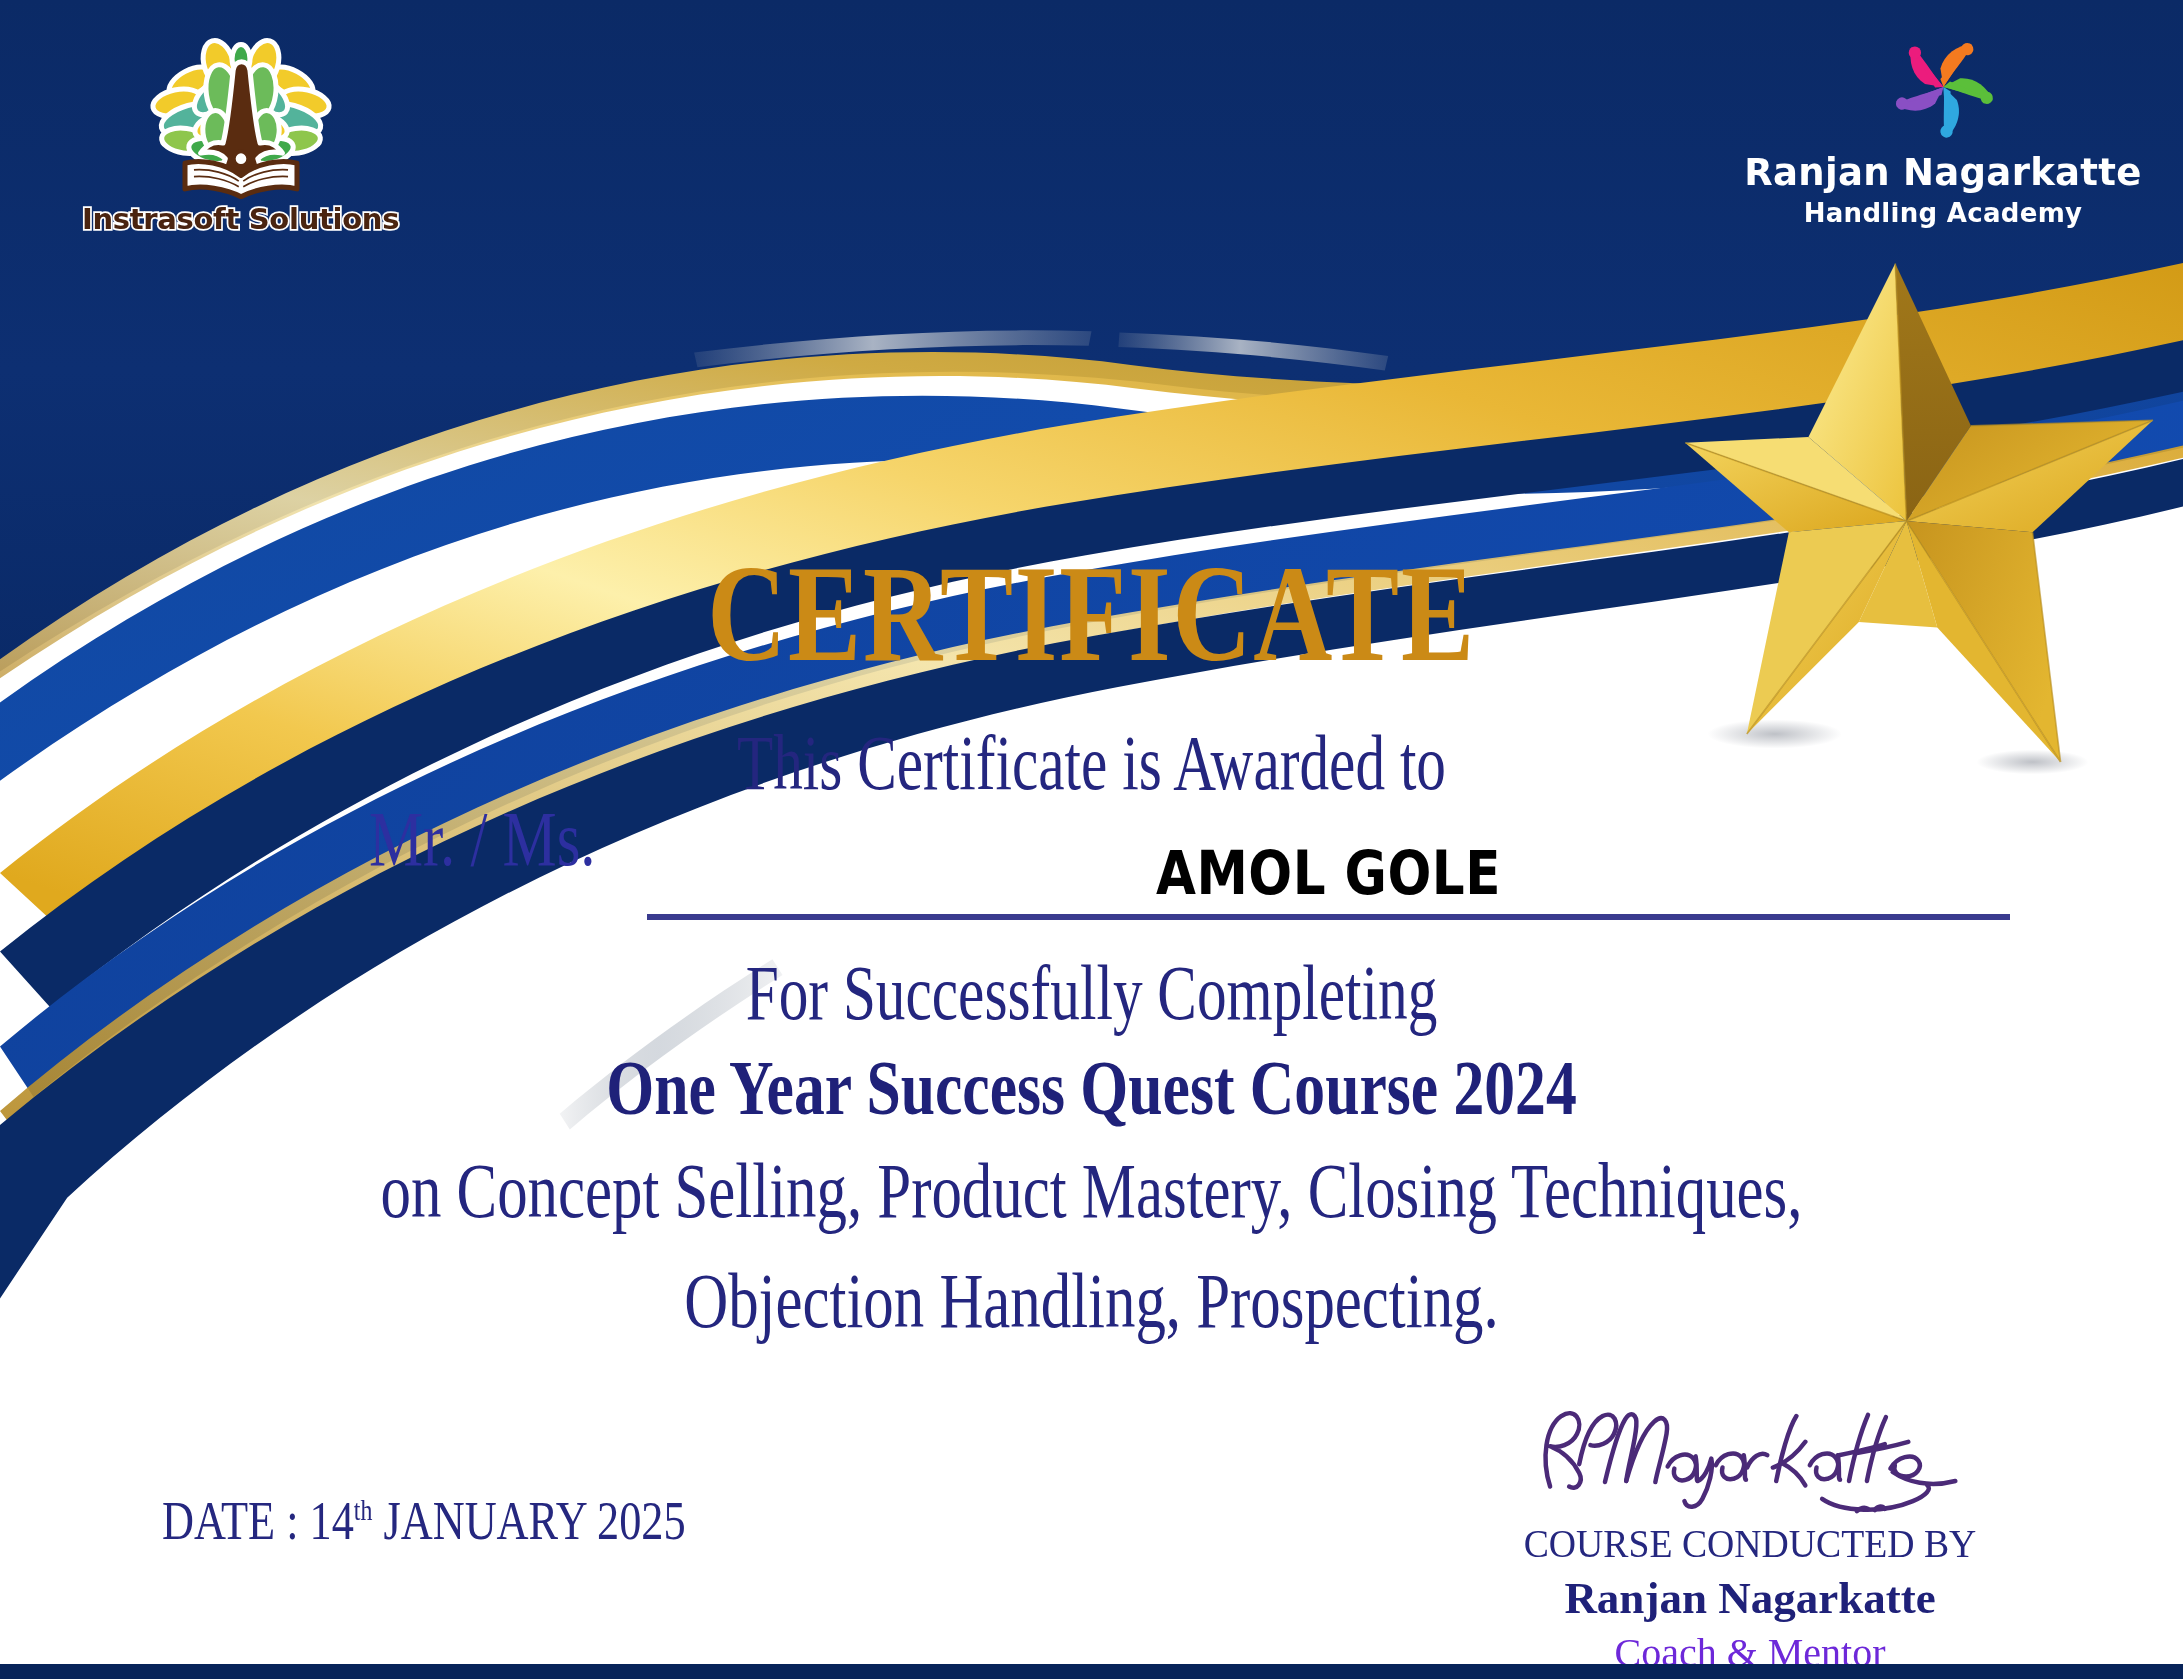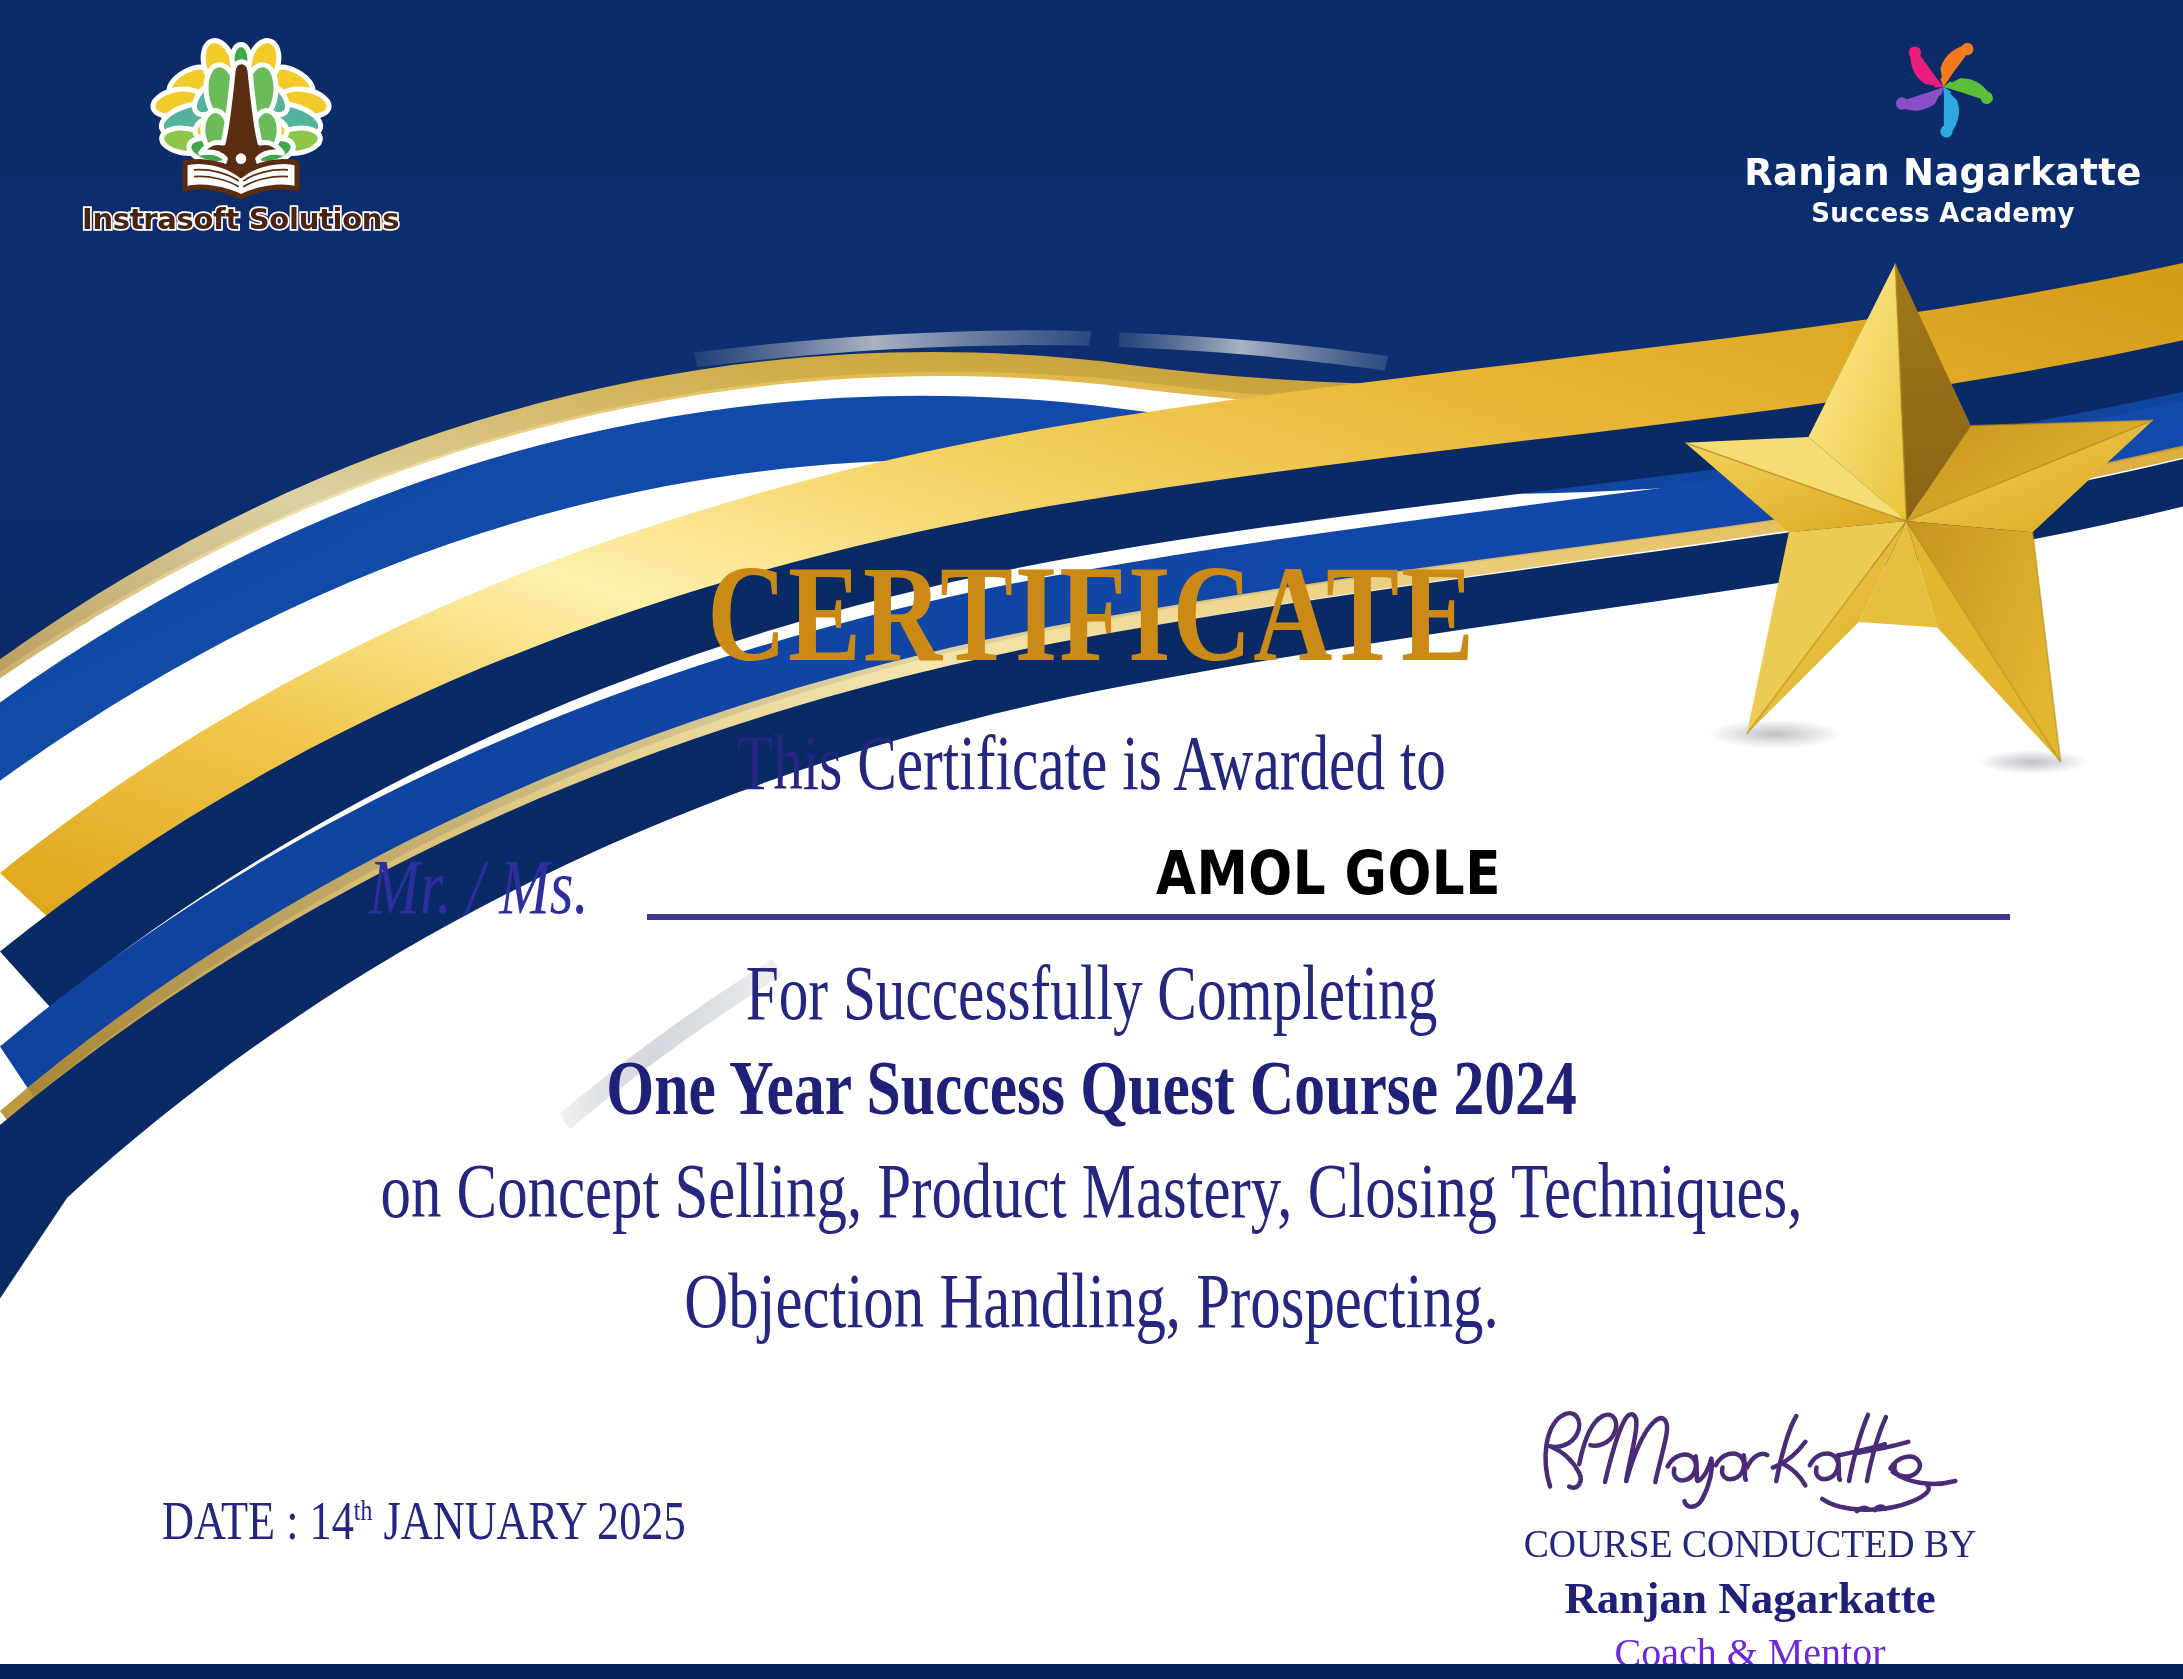--- a/index.html
+++ b/index.html
@@ -69,21 +69,21 @@
 
   .line-awarded {
     position:absolute; left:0; top:722px; width:2183px;
     text-align:center;
     font-size:78px; line-height:1.05;
     color:#24267f;
     transform:scaleX(0.76); transform-origin:50% 50%;
   }
 
   .name-row {
-    position:absolute; left:0; top:846px; width:2183px; height:95px;font-style:italic;
+    position:absolute; left:0; top:798px; width:2183px; height:95px;
   }
   .mr-ms {
     position:absolute; left:369px; top:0;
     font-size:78px; line-height:1.05; color:#2d2fa0;
     transform:scaleX(0.78); transform-origin:0 50%;
   }
   .name-rule {
     position:absolute; left:647px; top:914px; width:1363px; height:6.2px;
     background:#3a3b8f;
   }
@@ -454,21 +454,21 @@
 
         <g transform="rotate(288 115 105)">
           <path d="M115,105 L58,34 C52,60 60,86 82,100 Z" fill="#8a4fc4"></path>
           <path d="M115,105 C96,84 74,44 58,34 C74,58 88,88 100,106 Z" fill="#8a4fc4"></path>
           <circle cx="64" cy="44" r="11" fill="#8a4fc4"></circle>
         </g>
       </g>
     </svg>
   </div>
   <div class="brand-name">Ranjan Nagarkatte</div>
-  <div class="brand-sub">Success Academy</div>
+  <div class="brand-sub">Handling Academy</div>
 </div>
 
 <div class="star-wrap">
   <svg viewBox="0 0 880 960" xmlns="http://www.w3.org/2000/svg">
     <defs>
       <radialGradient id="starShadow" cx="0.5" cy="0.5" r="0.5">
         <stop offset="0%" stop-color="#6f7582" stop-opacity="0.45"></stop>
         <stop offset="100%" stop-color="#6f7582" stop-opacity="0"></stop>
       </radialGradient>
       <linearGradient id="gLight" x1="0" y1="0" x2="1" y2="1">

